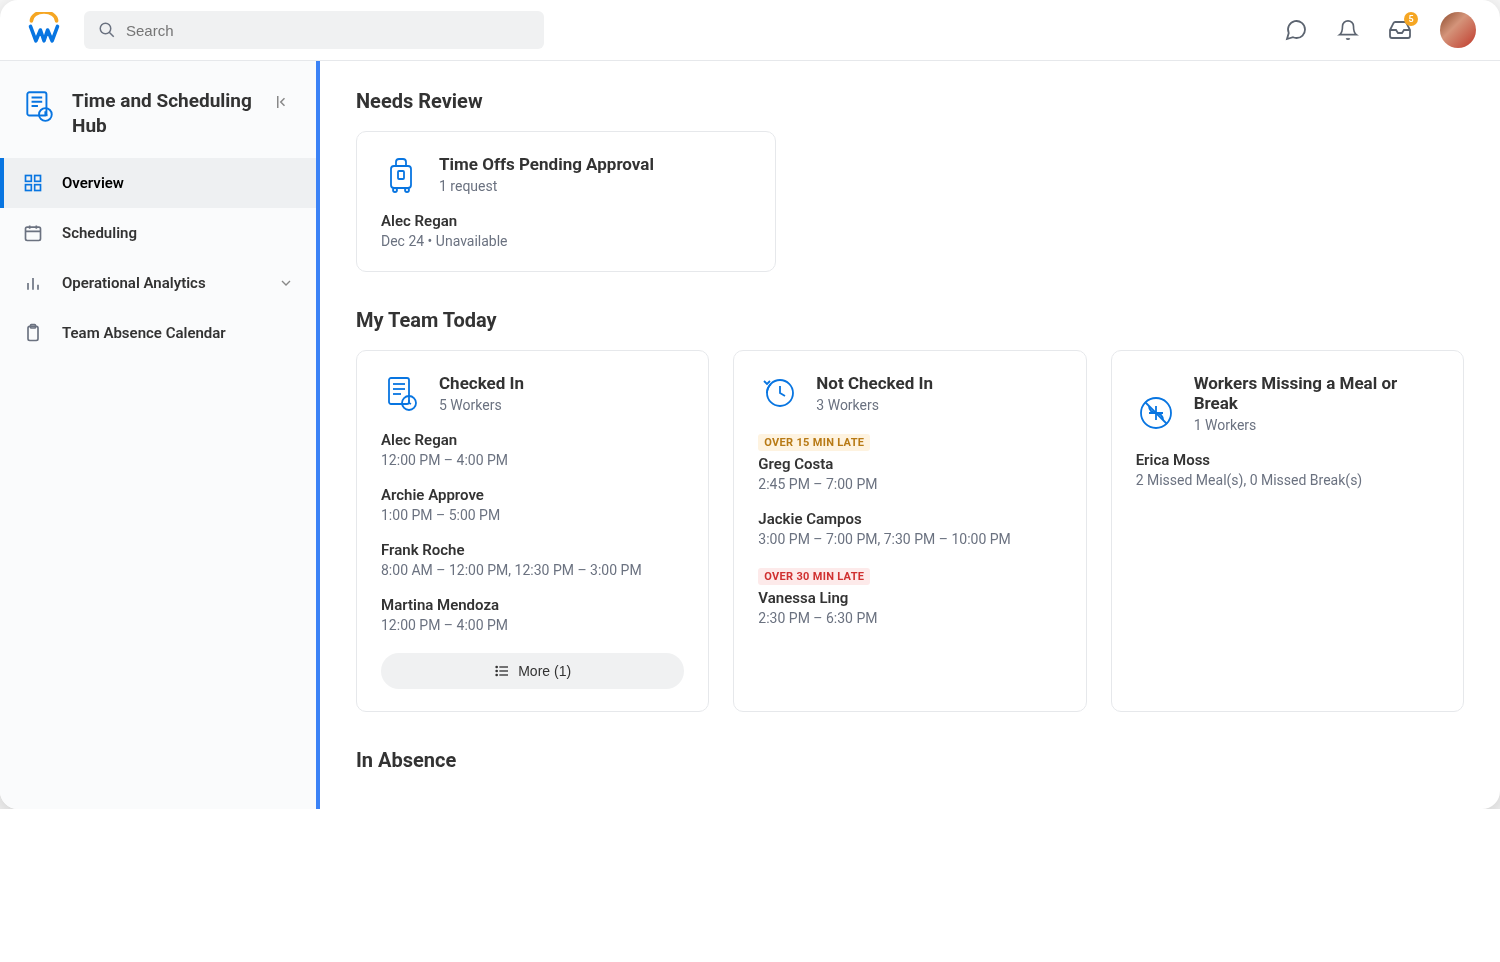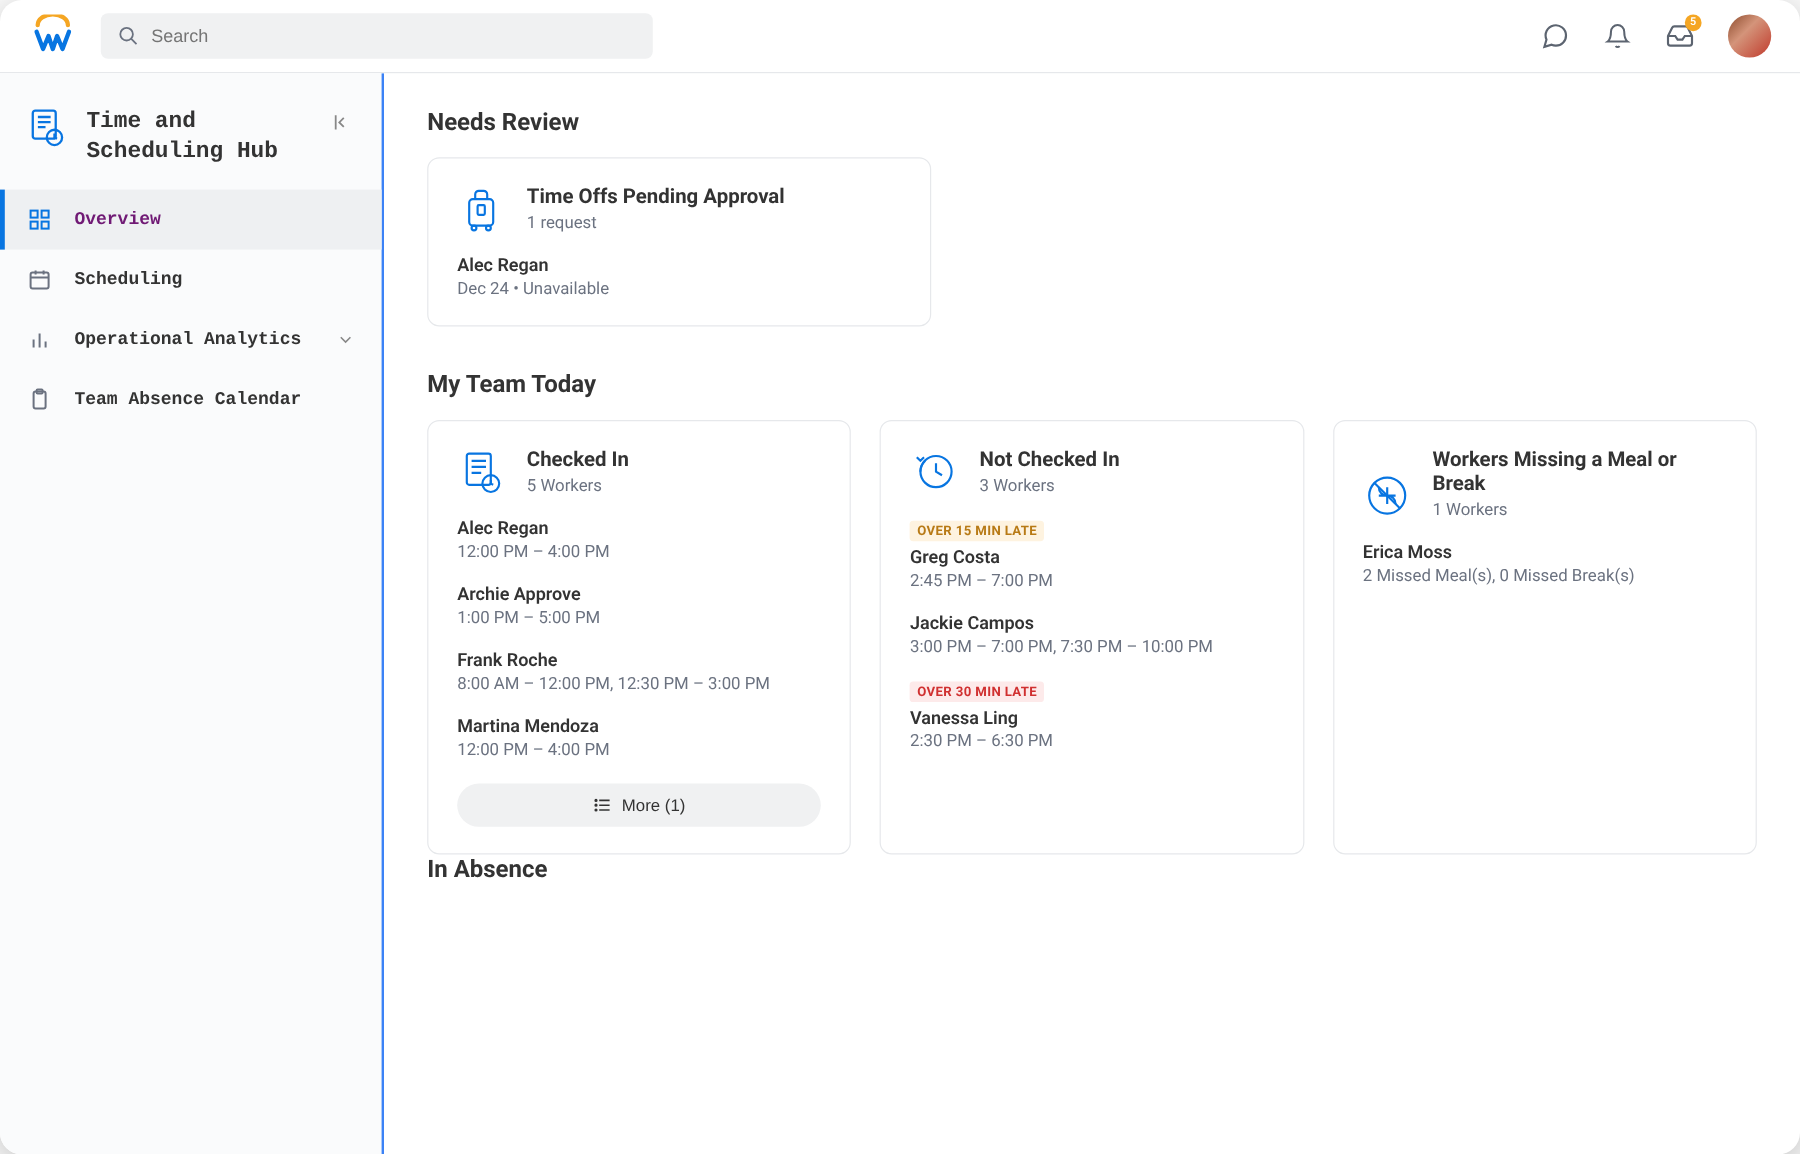--- a/index.html
+++ b/index.html
@@ -1,51 +1,51 @@
 <!DOCTYPE html>
 <html><head>
 <meta charset="utf-8">
 <style>
 * { box-sizing: border-box; margin: 0; padding: 0; }
 body { font-family: -apple-system, BlinkMacSystemFont, "Segoe UI", Roboto, Arial, sans-serif; background: #fff; color: #333; }
-.app { width: 1500px; height: 962px; background: #fff; border-radius: 18px; box-shadow: 0 8px 40px rgba(0,0,0,0.3); overflow: hidden; display: flex; flex-direction: column; margin: 0 auto; }
+.app { width: 1500px; height: 809px; background: #fff; border-radius: 18px; box-shadow: 0 8px 40px rgba(0,0,0,0.3); overflow: hidden; display: flex; flex-direction: column; margin: 0 auto; }
 .topbar { display: flex; align-items: center; padding: 10px 24px; border-bottom: 1px solid #e6e8eb; gap: 20px; }
 .logo { width: 40px; height: 40px; display: flex; align-items: center; justify-content: center; }
 .search-wrap { flex: 0 0 460px; background: #f0f1f2; border-radius: 6px; display: flex; align-items: center; padding: 10px 14px; gap: 10px; }
 .search-wrap input { border: none; background: transparent; font-size: 15px; color: #6b7280; outline: none; width: 100%; }
 .topbar-spacer { flex: 1; }
 .topbar-icons { display: flex; align-items: center; gap: 28px; }
 .topbar-icon { width: 24px; height: 24px; color: #5c6470; cursor: pointer; position: relative; display: flex; align-items: center; justify-content: center; }
 .badge { position: absolute; top: -6px; right: -6px; background: #f5a623; color: #fff; border-radius: 50%; width: 14px; height: 14px; font-size: 9px; display: flex; align-items: center; justify-content: center; font-weight: 600; }
 .avatar { width: 36px; height: 36px; border-radius: 50%; background: linear-gradient(135deg,#8b4a2b 0%,#d4947a 40%,#c0392b 100%); cursor: pointer; }
 .body { display: flex; flex: 1; overflow: hidden; }
-.sidebar { width: 320px; background: #fafbfc; border-right: 2px solid #3b82f6; padding-top: 14px; font-family: Liberation Mono, monospace; }
+.sidebar { width: 320px; background: #fafbfc; border-right: 4px solid #3b82f6; padding-top: 14px; }
 .sidebar-title-row { display: flex; align-items: flex-start; padding: 14px 22px 20px 22px; gap: 16px; }
 .sidebar-title-icon { width: 34px; height: 34px; color: #0875e1; flex-shrink: 0; }
 .sidebar-title { font-size: 19px; font-weight: 700; color: #333; line-height: 1.3; flex: 1; }
 .collapse-btn { color: #888; cursor: pointer; margin-top: 4px; width: 20px; }
 .nav { display: flex; flex-direction: column; }
 .nav-item { display: flex; align-items: center; gap: 18px; padding: 14px 22px; font-size: 15px; font-weight: 600; color: #333; cursor: pointer; }
-.nav-item.active { background: #eef0f2; color: #701a75; border-left: 4px solid #0875e1; padding-left: 18px; }
+.nav-item.active { background: #eef0f2; color: #000000; border-left: 4px solid #0875e1; padding-left: 18px; }
 .nav-item .nav-icon { width: 22px; height: 22px; color: #6b7280; flex-shrink: 0; display: flex; align-items: center; justify-content: center; }
 .nav-item.active .nav-icon { color: #0875e1; }
 .nav-item .chev { margin-left: auto; color: #888; }
 .main { flex: 1; padding: 28px 36px; overflow-y: auto; }
 .section-title { font-size: 20px; font-weight: 700; color: #333; margin-bottom: 18px; }
 .card { border: 1px solid #e6e8eb; border-radius: 10px; padding: 22px 24px; background: #fff; }
 .card-header { display: flex; gap: 18px; align-items: flex-end; margin-bottom: 18px; }
 .card-icon { width: 40px; height: 40px; color: #0875e1; flex-shrink: 0; }
 .card-title { font-size: 17px; font-weight: 700; color: #333; margin-bottom: 4px; }
 .card-subtitle { font-size: 14px; color: #6b7280; }
 .entry { margin-bottom: 18px; }
 .entry:last-child { margin-bottom: 0; }
 .entry-name { font-size: 15px; font-weight: 600; color: #333; margin-bottom: 3px; }
 .entry-detail { font-size: 14px; color: #6b7280; }
 .needs-review-card { width: 420px; margin-bottom: 36px; }
-.team-grid { display: grid; grid-template-columns: repeat(3, 1fr); gap: 24px; }
+.team-grid { display: grid; grid-template-columns: repeat(3, 1fr); gap: 24px; margin-bottom: 36px; }
 .late-badge { display: inline-block; font-size: 11px; font-weight: 700; padding: 2px 6px; border-radius: 3px; margin-bottom: 4px; letter-spacing: 0.3px; text-align: right; }
 .late-amber { background: #fef3e0; color: #b87a15; }
 .late-red { background: #fdeaea; color: #d03030; }
 .more-btn { background: #f0f1f2; border: none; border-radius: 20px; padding: 10px 20px; font-size: 14px; font-weight: 400; color: #333; cursor: pointer; display: flex; align-items: center; justify-content: center; gap: 8px; width: 100%; margin-top: 20px; }
 svg { display: block; }
 </style>
 </head>
 <body>
 
 <div class="app">

